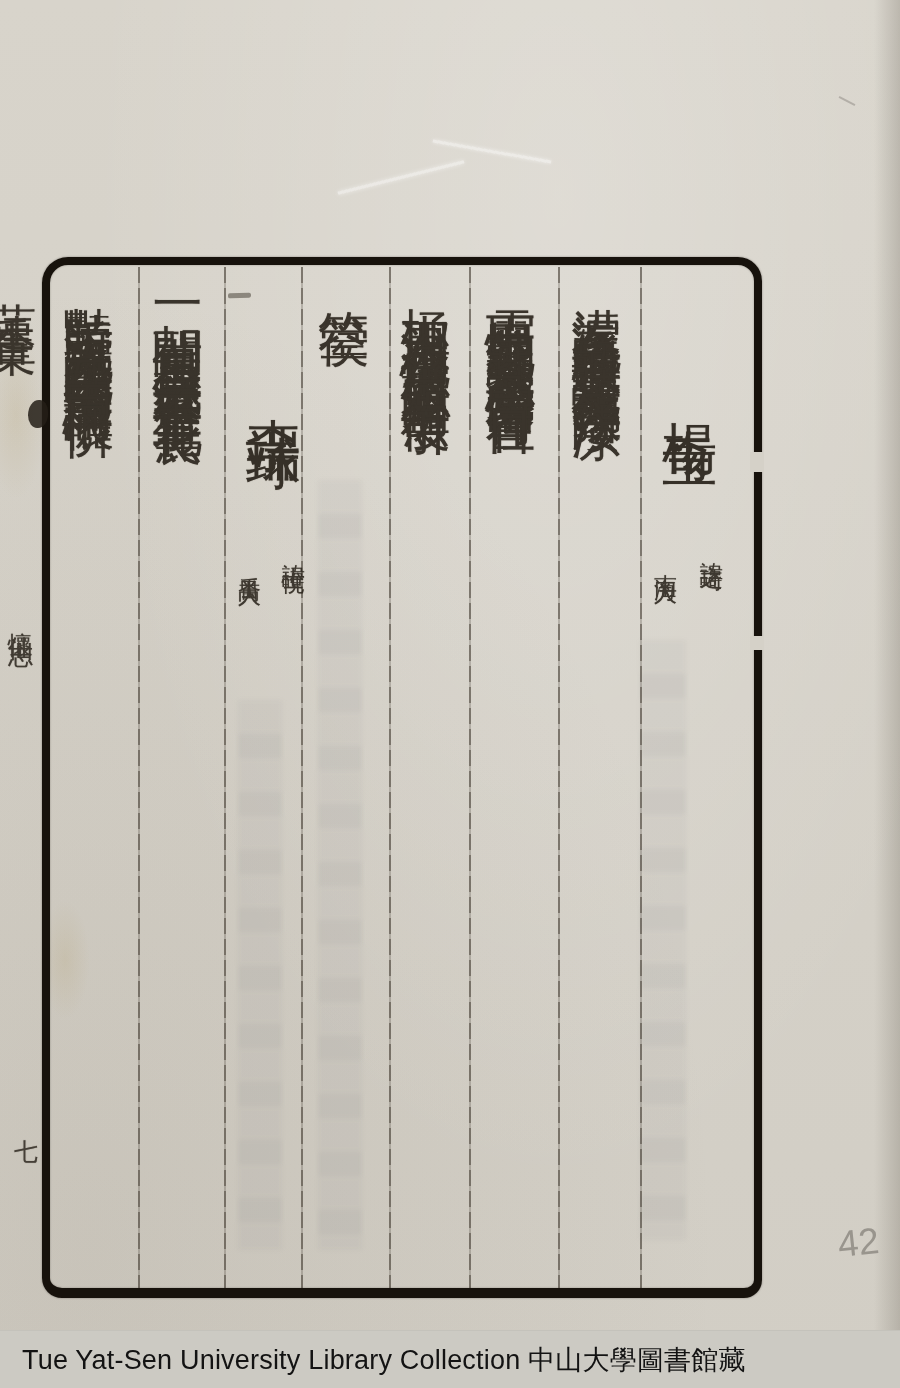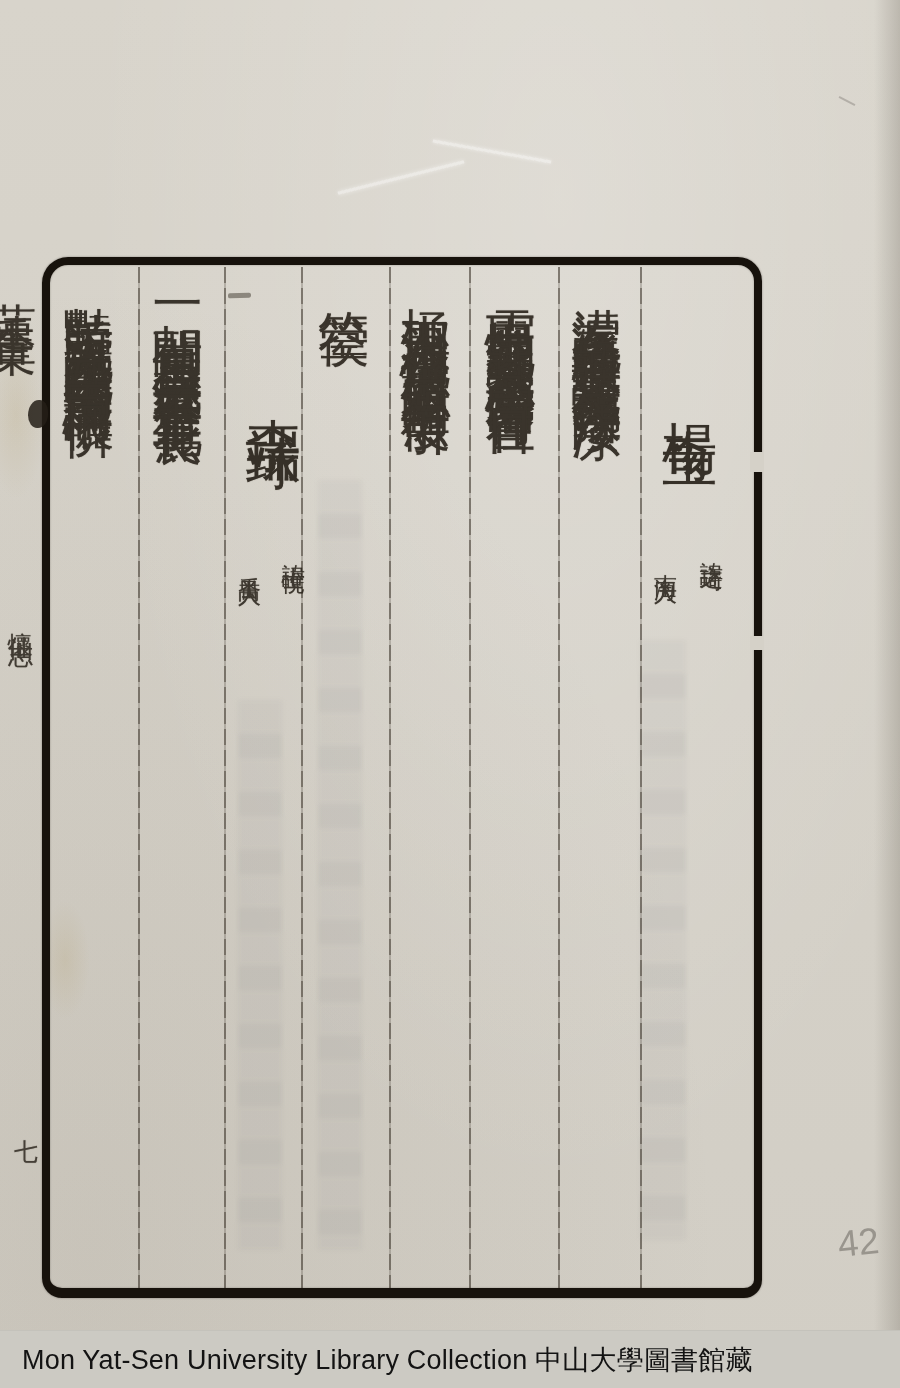--- a/index.html
+++ b/index.html
@@ -112,16 +112,16 @@
   <div class="vtext verse" style="left:64px;top:267px;">豔時昏沉人鬼路凄斷死生期瘞玉誰同恨憐</div>
 
   <div class="vtext margin-title" style="left:-12px;top:264px;">蓮香集</div>
   <div class="abs ink-blob" style="left:28px;top:400px;width:20px;height:28px;"></div>
   <div class="vtext margin-sub" style="left:8px;top:612px;">懷仙志</div>
   <div class="vtext margin-folio" style="left:14px;top:1120px;">七</div>
 
   <div class="abs pencil" style="left:838px;top:1222px;">42</div>
 
   <div id="caption-bar" class="abs">
-    <span>Mon Yat-Sen University Library Collection 中山大學圖書館藏</span>
+    <span>Tue Yat-Sen University Library Collection 中山大學圖書館藏</span>
   </div>
 
 </div>
 
 </body></html>

